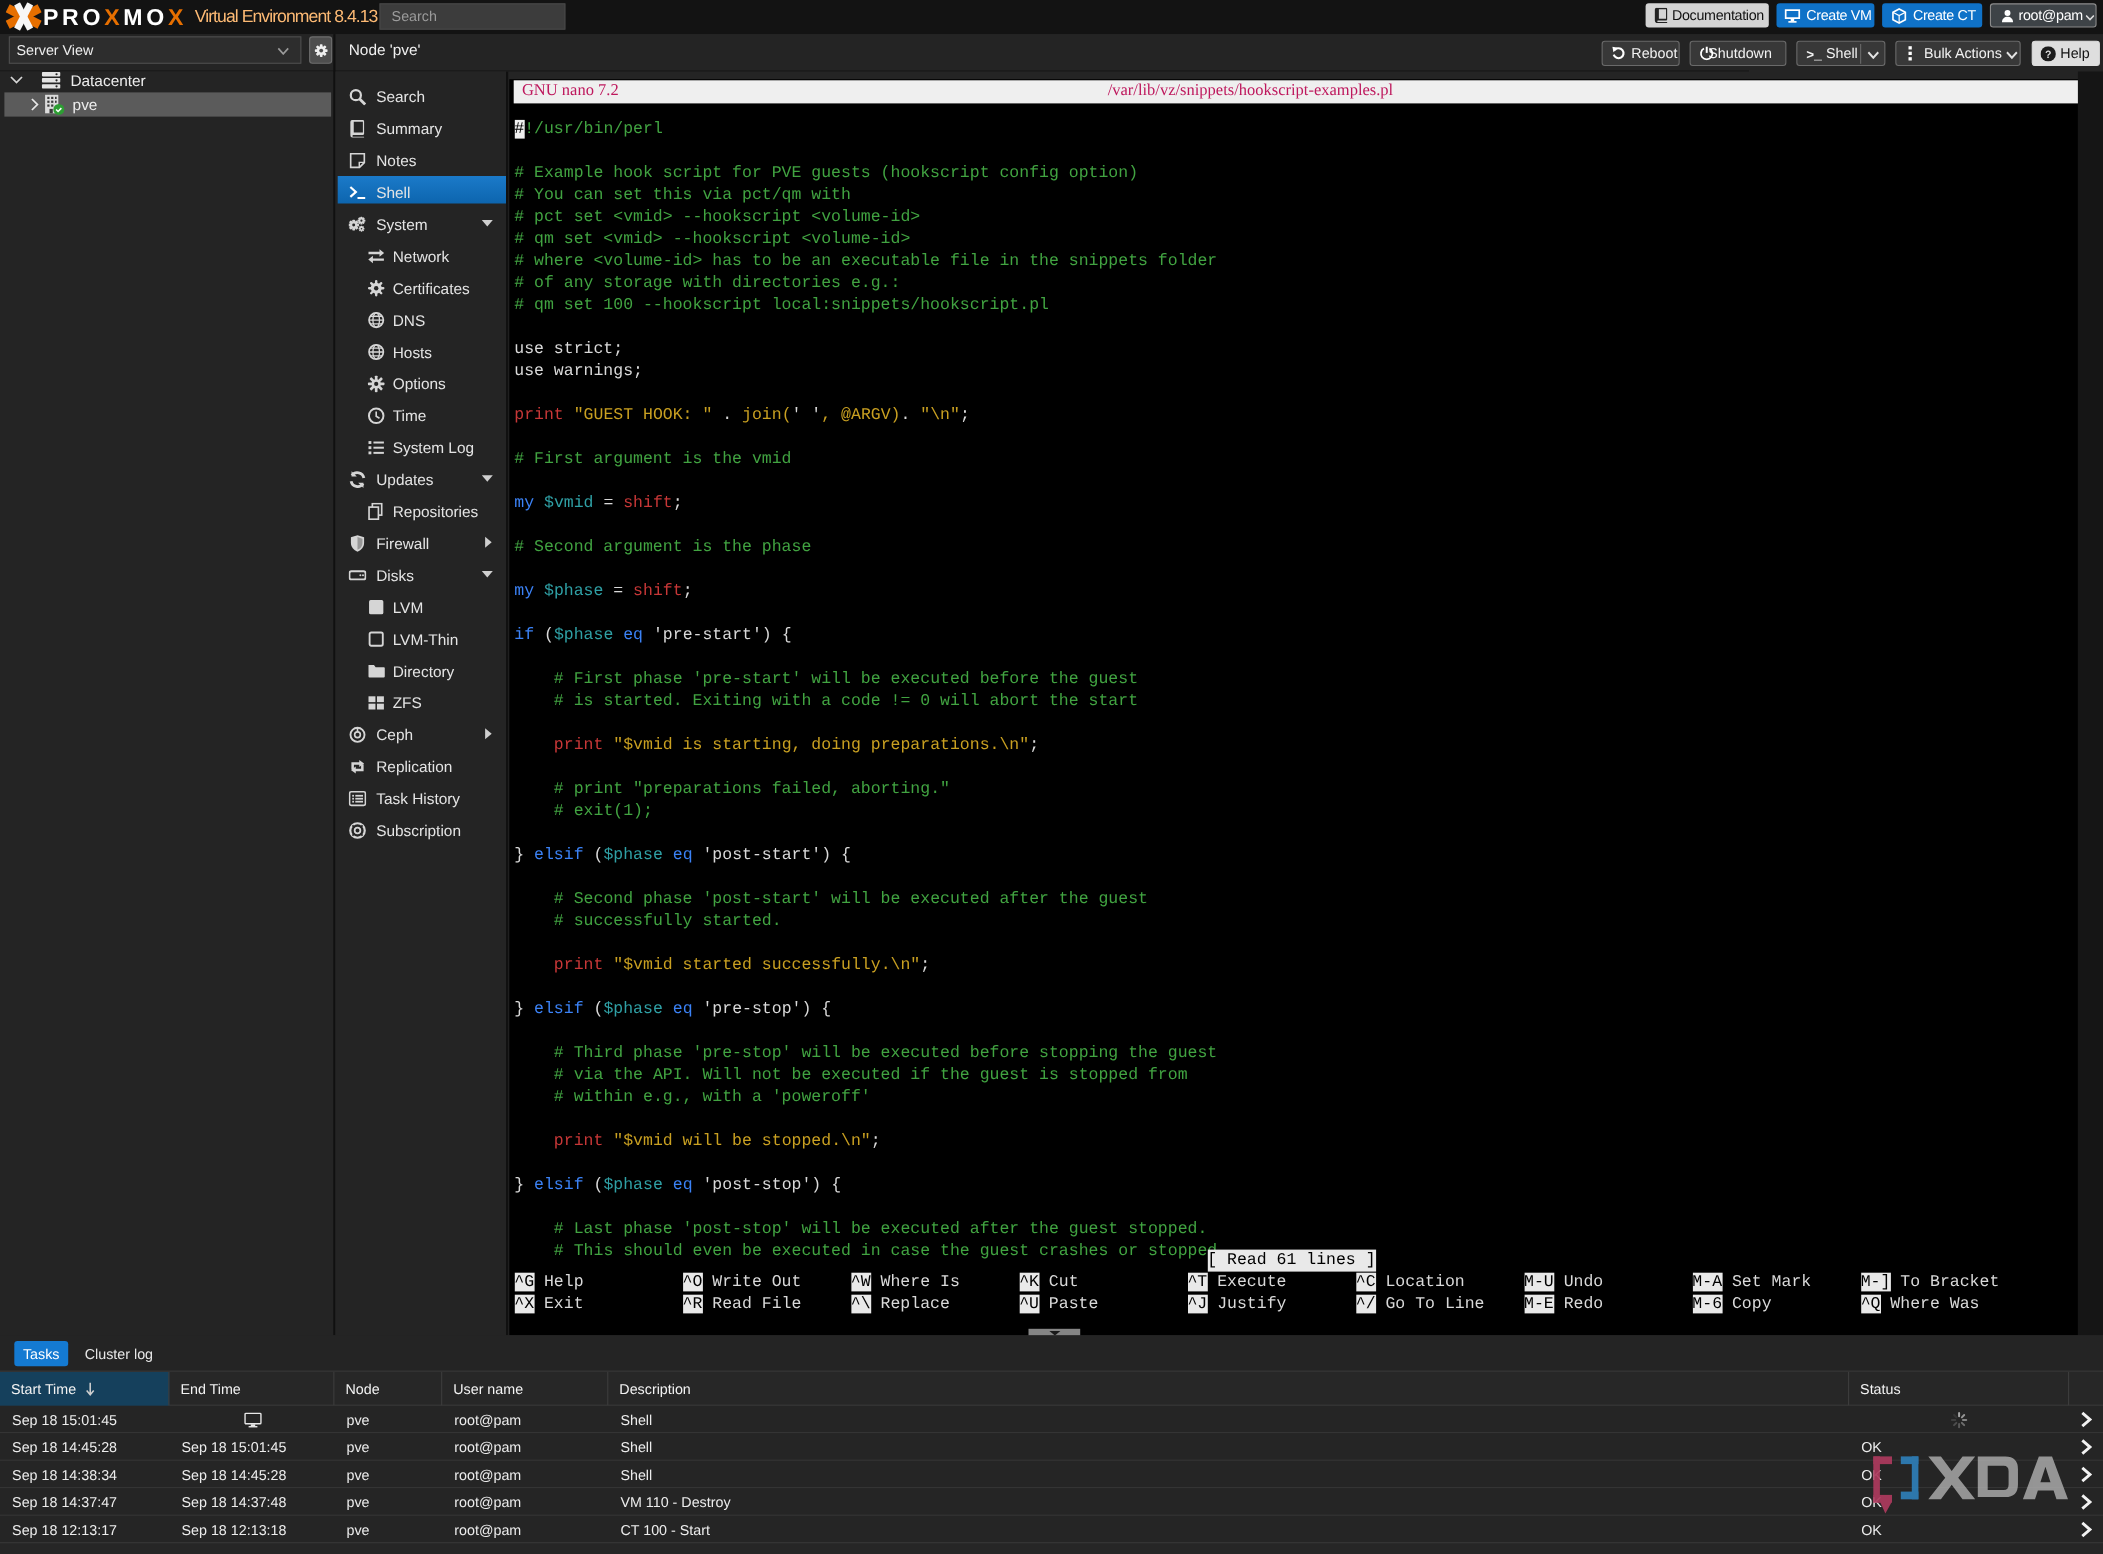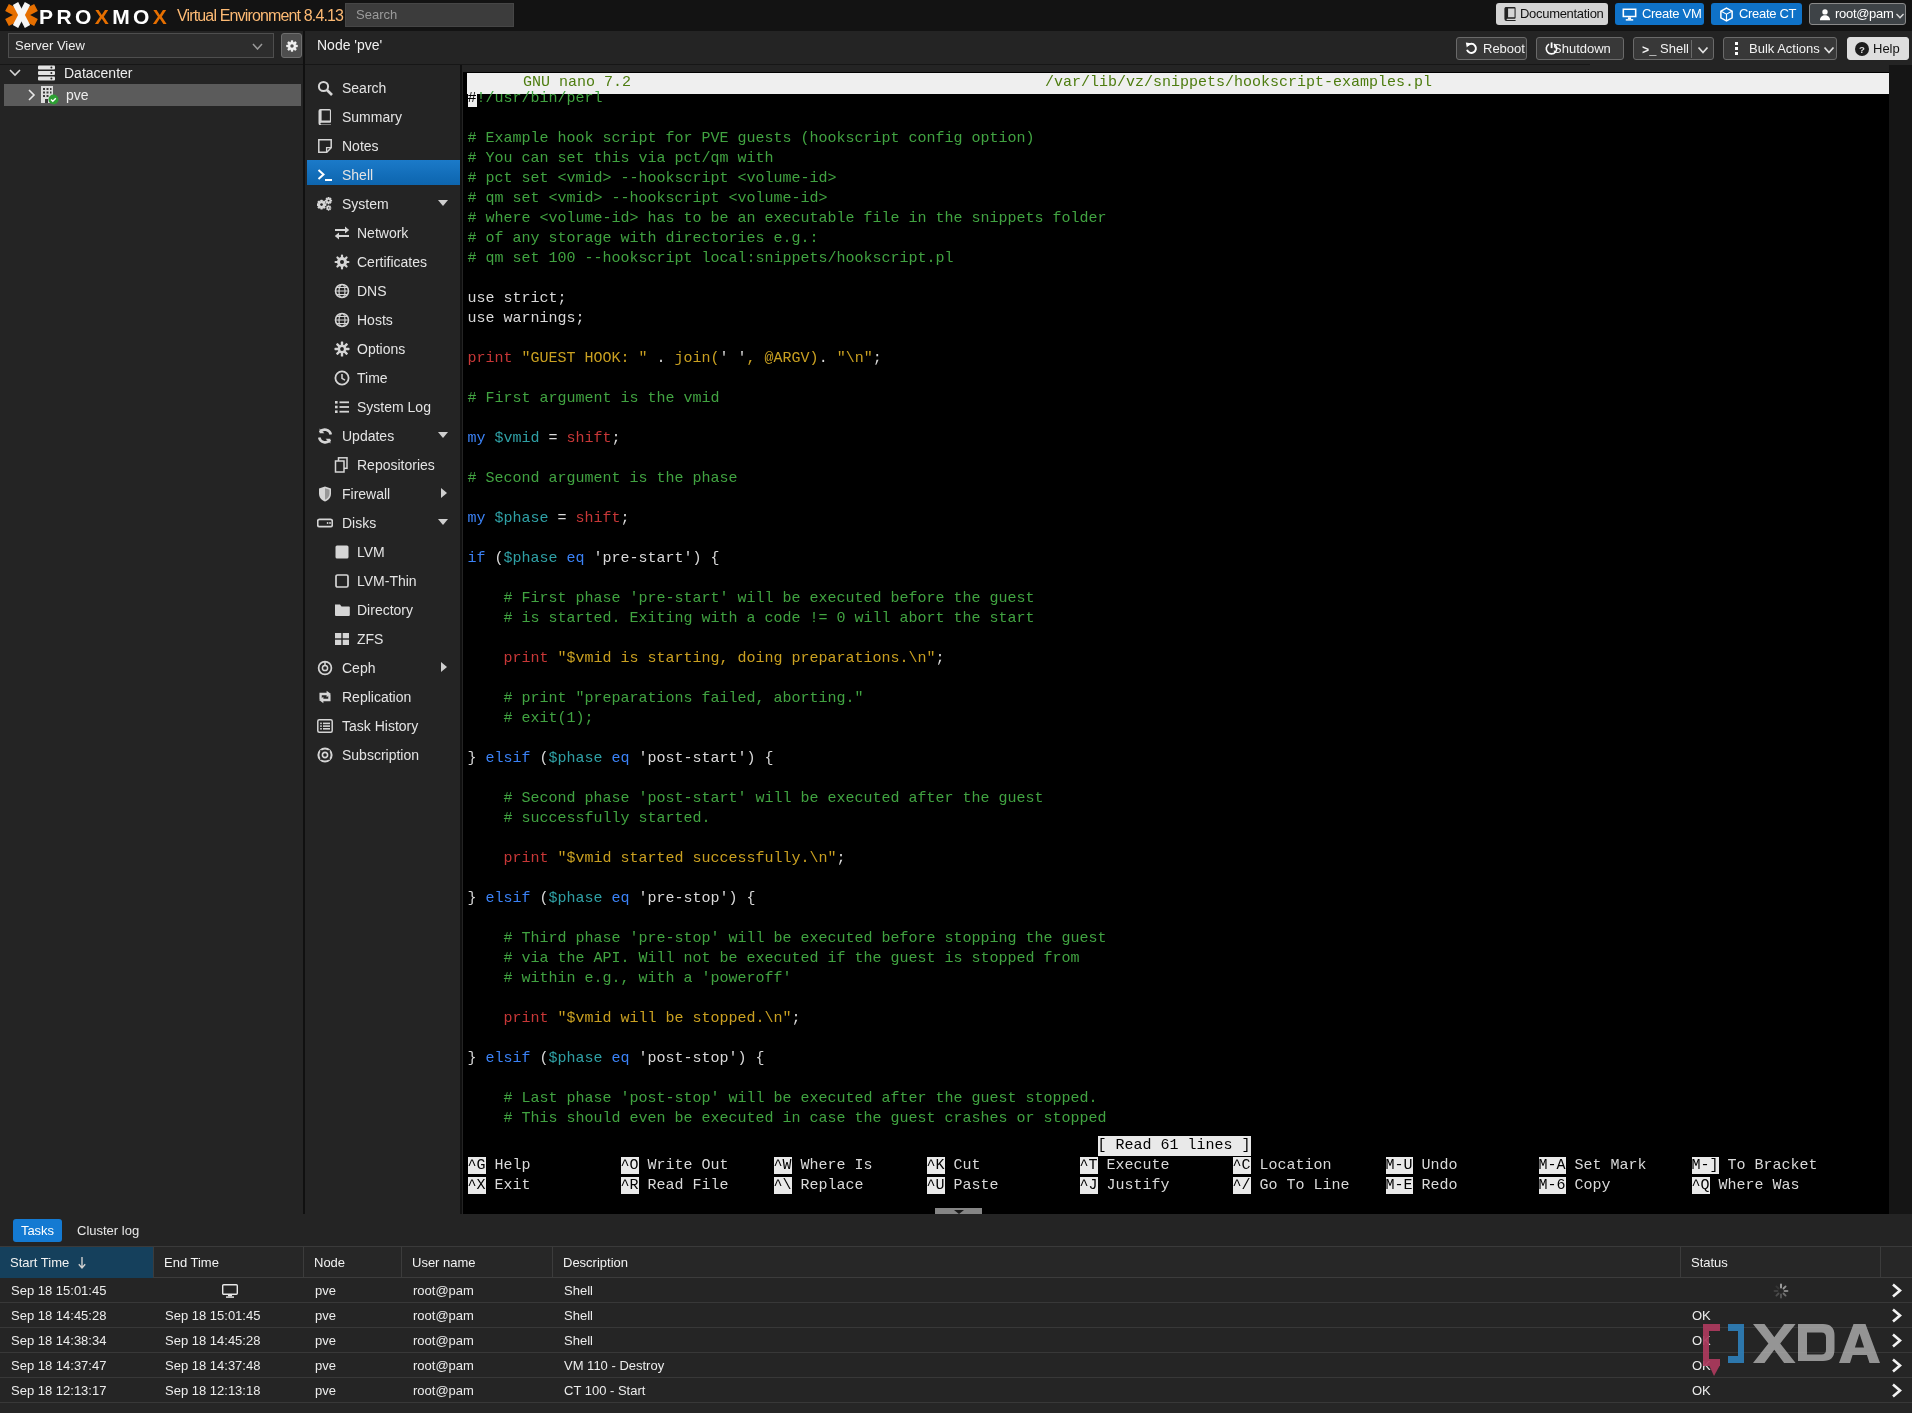--- a/index.html
+++ b/index.html
@@ -46,23 +46,23 @@
 .mi.sub .lbl { left:50px; }
 .mi .ic { position:absolute; left:10px; top:7px; width:16px; height:16px; }
 .mi.sub .ic { left:27px; }
 .mi .car { position:absolute; right:10px; top:7px; width:14px; height:14px; }
 .misel { background:linear-gradient(#1b7ac9,#0d65ae); height:25px !important; }
 
 
 #term { position:absolute; left:463px; top:72px; width:1426px; height:1142px; background:#000; }
 #termright { position:absolute; left:1889px; top:65px; width:23px; height:1149px; background:#151515; }
 #nanotitle { position:absolute; left:4px; top:1px; right:0px; height:21px; background:#efefef; }
-#nanotitle .t { position:absolute; top:1px; color:#4d7c0f;
-  font-family:Liberation Mono, monospace; font-size:15px; white-space:pre;margin-left:38px; }
-#code { position:absolute; left:4.5px; top:17px;
+#nanotitle .t { position:absolute; top:1px; color:#be185d;
+  font-family:Liberation Serif, serif; font-size:15px; white-space:pre; }
+#code { position:absolute; left:4.5px; top:36px;
   font-family:"Liberation Mono", monospace; font-size:15px; line-height:20px; white-space:pre;
   color:#d9d9d9; }
 #code .g { color:#41a341; }
 #code .r { color:#c73737; }
 #code .y { color:#c9a021; }
 #code .m { color:#3b82f6; }
 #code .c { color:#2fa0a5; }
 #code .cur { background:#efefef; color:#000; }
 .nrow { position:absolute; left:4.5px; height:20px; font-family:"Liberation Mono", monospace;
   font-size:15px; line-height:20px; white-space:pre; color:#d9d9d9; }

